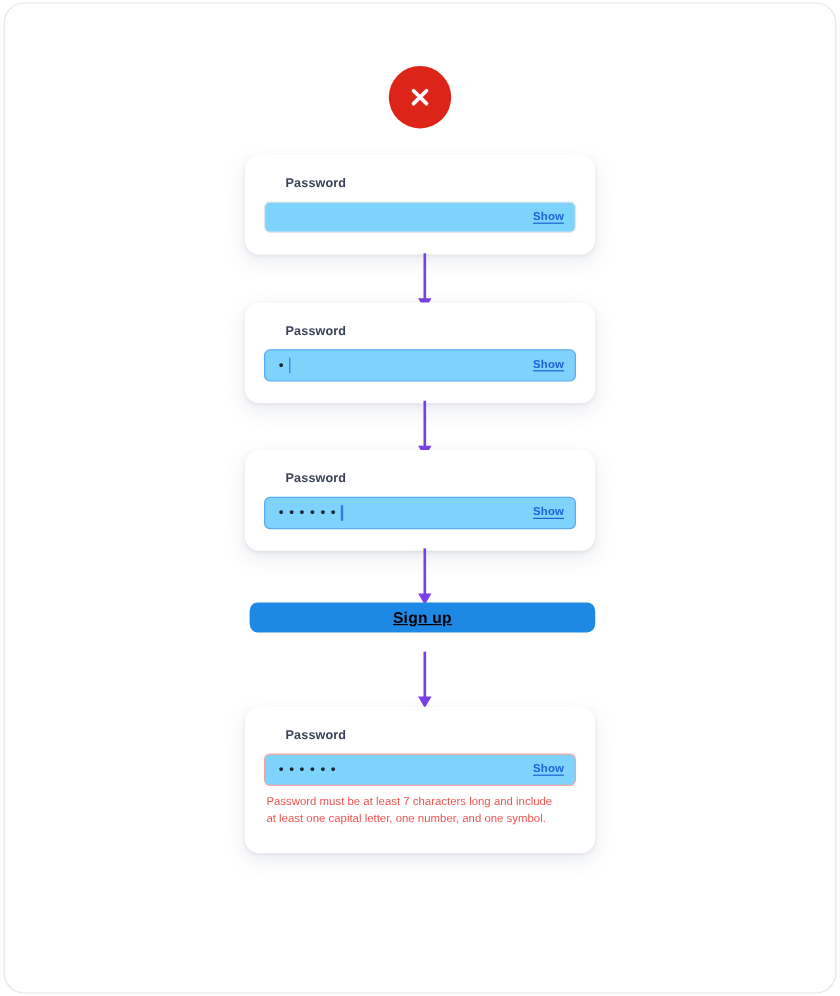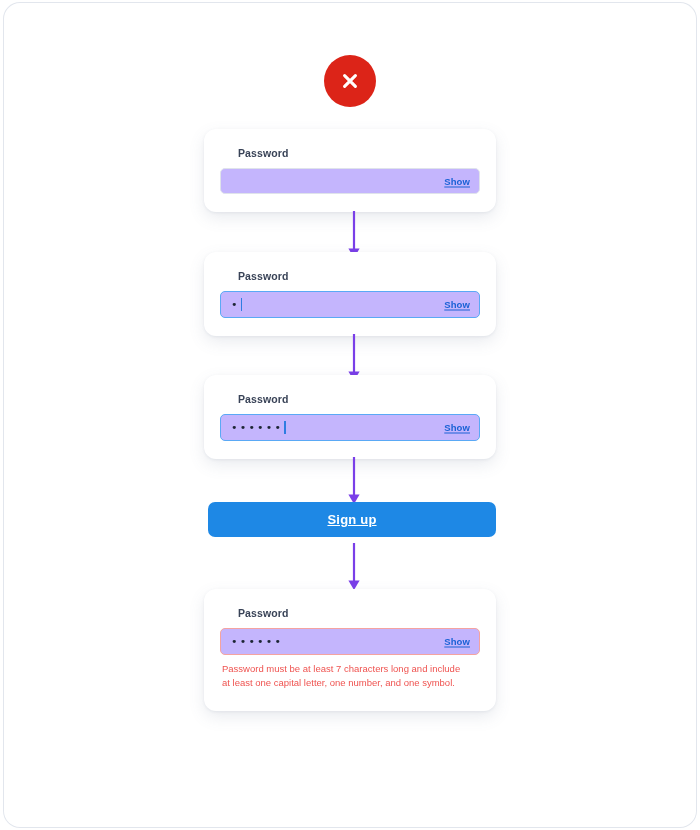--- a/index.html
+++ b/index.html
@@ -83,21 +83,21 @@
     letter-spacing: 0.1px;
     margin: 0 0 8px 18px;
     line-height: 1.2;
   }
 
   .input {
     position: relative;
     height: 26px;
     border: 1px solid #dfe3eb;
     border-radius: 5px;
-    background: #c4b5fd;
+    background: #7dd3fc;
     display: flex;
     align-items: center;
     padding: 0 0 0 10px;
     box-sizing: border-box;
   }
   .input.focused {
     border: 1.4px solid #5aa9f5;
     height: 27px;
   }
   .input.error {
@@ -144,25 +144,25 @@
     color: #ef5350;
     max-width: 248px;
   }
 
   
   .signup-btn {
     position: absolute;
     left: 204px;
     top: 499px;
     width: 288px;
-    height: 35px;
+    height: 25px;
     border: none;
     border-radius: 7px;
     background: #1E88E5;
-    color: #ffffff;
+    color: #000000;
     font-family: "Liberation Sans", sans-serif;
     font-size: 13px;
     font-weight: 700;
     letter-spacing: 0.2px;
     cursor: pointer;
     display: flex;
     align-items: center;
     justify-content: center;
     text-decoration: underline;
   }

